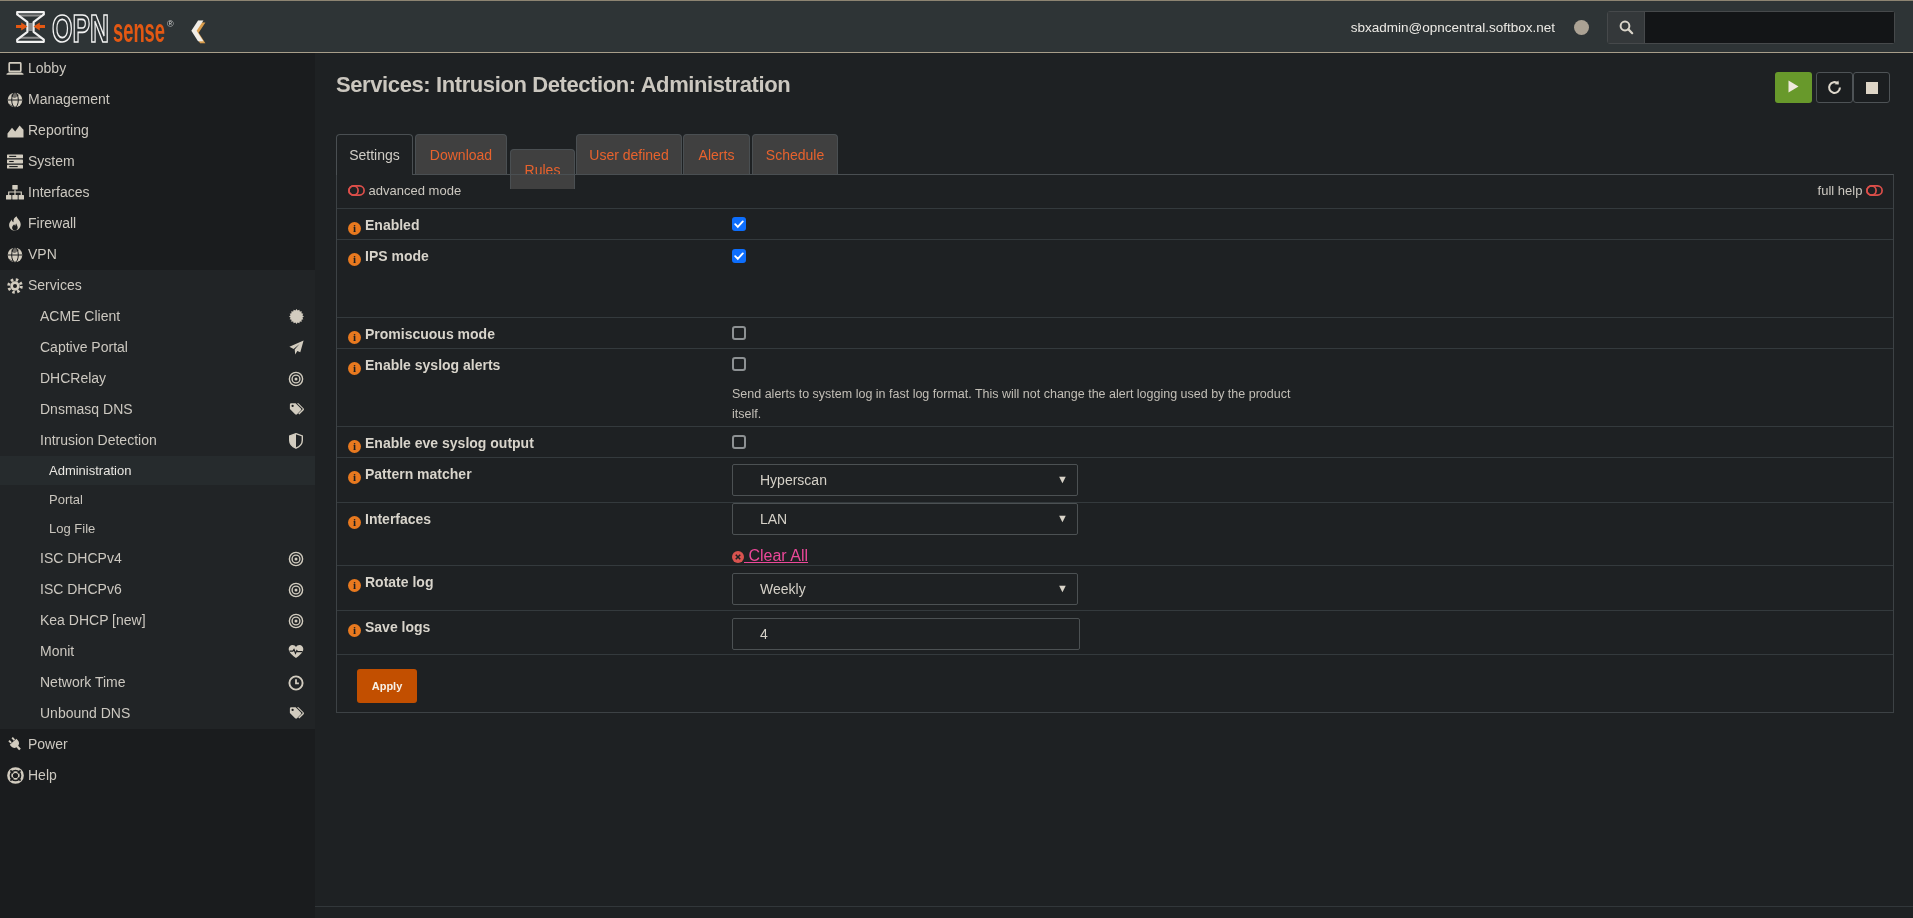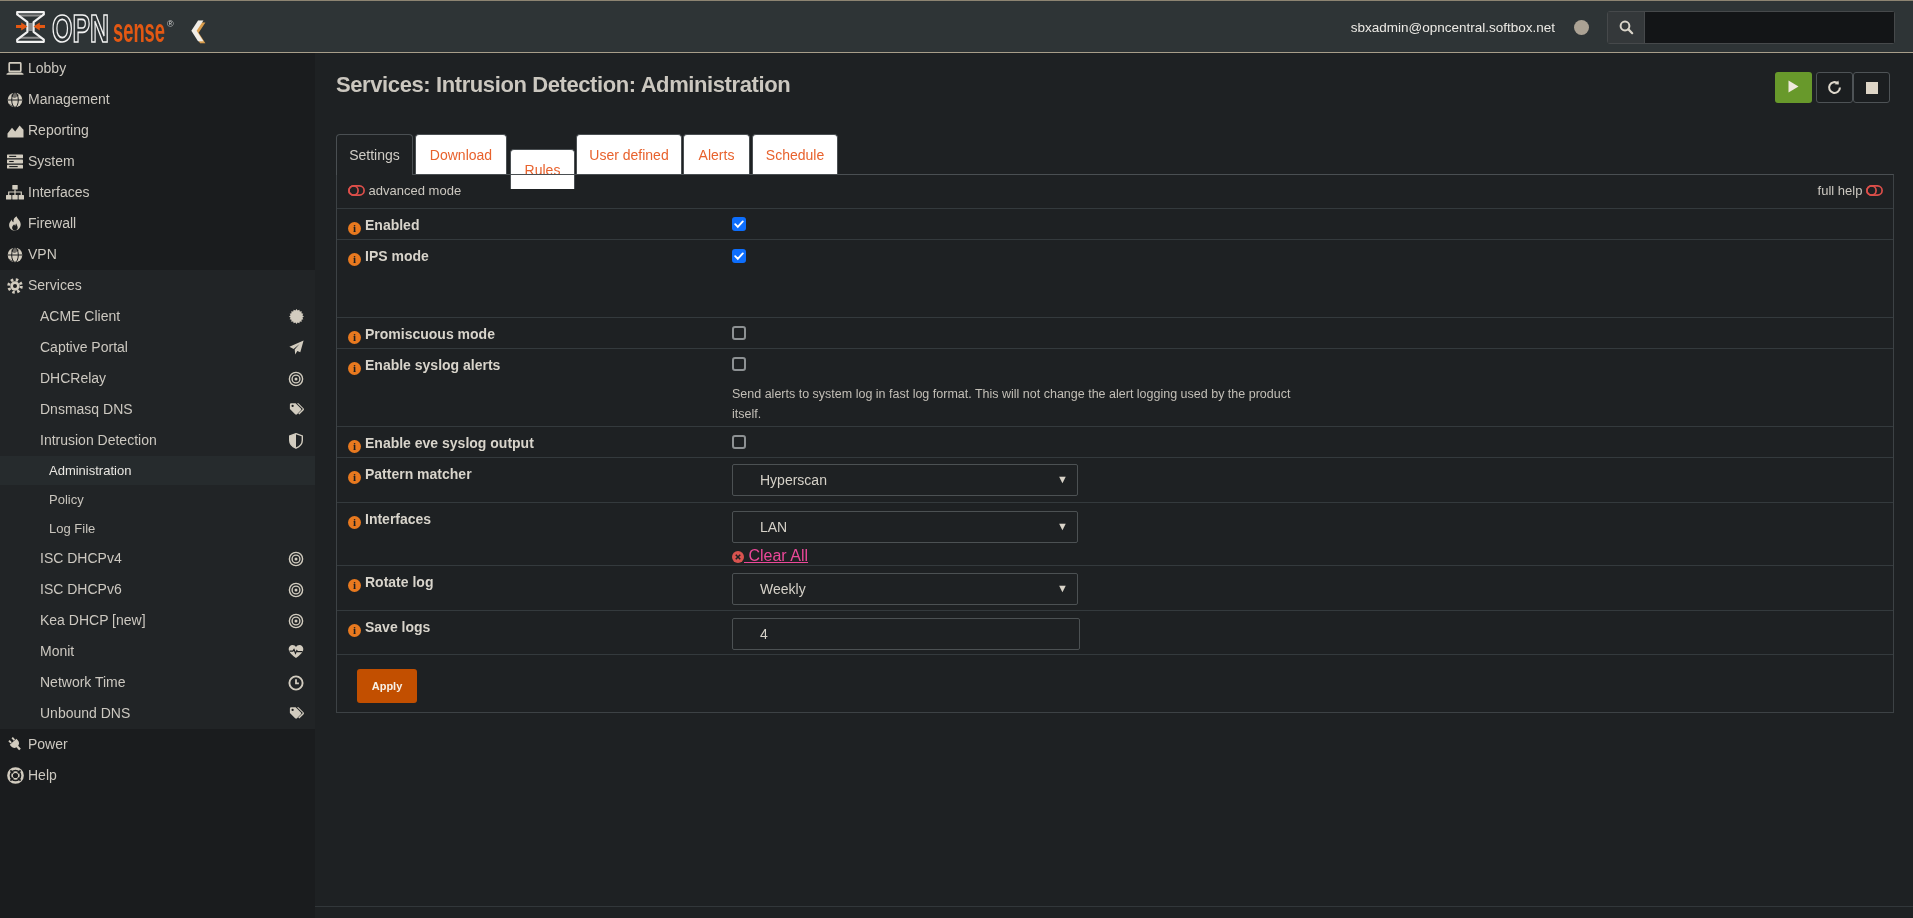--- a/index.html
+++ b/index.html
@@ -27,21 +27,21 @@
 .active3 { background:#262b2d; color:#e9e7e2; }
 
 #content { position:absolute; left:315px; top:53px; width:1598px; height:865px; background:#1e2123; }
 #pagetitle { position:absolute; left:21px; top:19px; font-size:22px; font-weight:700; color:#cbc7bf; letter-spacing:-0.4px; }
 .topbtn { position:absolute; top:19px; width:37px; height:31px; border-radius:3px; }
 #btn-play { left:1460px; background:#68992b; }
 #btn-ref  { left:1501px; background:#1b1e20; border:1px solid #4e5356; color:#ded8cc; }
 #btn-stop { left:1538px; background:#1b1e20; border:1px solid #4e5356; }
 
 #tabs { position:absolute; left:21px; top:81px; width:1558px; height:41px; }
-.tab { position:absolute; top:0; height:40px; border:1px solid #4a4f52; border-bottom:none; border-radius:4px 4px 0 0; background:#ffffff; color:#e8622d; font-size:14px; text-align:center; line-height:40px; }
+.tab { position:absolute; top:0; height:40px; border:1px solid #4a4f52; border-bottom:none; border-radius:4px 4px 0 0; background:#404040; color:#e8622d; font-size:14px; text-align:center; line-height:40px; }
 .tab.on { color:#d0cdc6; background:#1e2123; height:41px; z-index:3; }
 
 #tbl { position:absolute; left:21px; top:121px; width:1558px; height:539px; border:1px solid #3d4245; border-top:1px solid #4a4f52; }
 .row { position:absolute; left:0; width:1556px; border-bottom:1px solid #343a3d; }
 .lbl { position:absolute; left:11px; top:8px; font-size:14px; font-weight:700; color:#d8d4cb; }
 .lbl .inf { display:inline-block; width:13px; height:13px; border-radius:50%; background:#e8791f; color:#1c1e20; font-size:11px; text-align:center; line-height:13px; font-weight:700; margin-right:4px; vertical-align:-2px; font-family:"Liberation Serif", serif; }
 .cb { position:absolute; left:395px; width:14px; height:14px; border-radius:3px; }
 .cb.checked { background:#0d6efd; }
 .cb.checked svg { position:absolute; left:1px; top:1px; }
 .cb.un { border:2px solid #8d9193; background:transparent; }
@@ -213,21 +213,21 @@
           <svg width="14" height="16" viewBox="0 0 14 16">
             <path d="M7 0.7 L13.3 2.9 V7.2 C13.3 11 10.7 13.6 7 15.2 C3.3 13.6 0.7 11 0.7 7.2 V2.9 Z" fill="none" stroke="#d2ccbf" stroke-width="1.4"></path>
             <path d="M7 0.7 L0.7 2.9 V7.2 C0.7 11 3.3 13.6 7 15.2 Z" fill="#d2ccbf"></path>
           </svg>
         </span>
       </div>
     <div class="mi3 active3">
         <span class="txt">Administration</span>
       </div>
     <div class="mi3">
-        <span class="txt">Policy</span>
+        <span class="txt">Portal</span>
       </div>
     <div class="mi3">
         <span class="txt">Log File</span>
       </div>
     <div class="mi2">
         <span class="txt">ISC DHCPv4</span>
         <span class="rico">
           <svg width="16" height="16" viewBox="0 0 16 16">
             <circle cx="8" cy="8" r="6.6" fill="none" stroke="#d2ccbf" stroke-width="1.4"></circle>
             <circle cx="8" cy="8" r="3.9" fill="none" stroke="#d2ccbf" stroke-width="1.4"></circle>
@@ -374,21 +374,21 @@
     <div class="row" style="top:252px; height:31px;">
       <span class="lbl"><span class="inf">i</span>Enable eve syslog output</span>
       <span class="cb un" style="top:8px;"></span>
     </div>
     <div class="row" style="top:283px; height:45px;">
       <span class="lbl"><span class="inf">i</span>Pattern matcher</span>
       <div class="sel" style="top:6px;">Hyperscan<span class="car">▼</span></div>
     </div>
     <div class="row" style="top:328px; height:63px;">
       <span class="lbl"><span class="inf">i</span>Interfaces</span>
-      <div class="sel" style="top:8px;">LAN<span class="car">▼</span></div>
+      <div class="sel" style="top:0;">LAN<span class="car">▼</span></div>
       <div style="position:absolute;left:395px;top:44px;color:#ec4899;font-size:16px;text-decoration:underline;"><svg class="ticon" width="12" height="12" viewBox="0 0 14 14" style="vertical-align:-2px;">
             <circle cx="7" cy="7" r="7" fill="#d9534f"></circle>
             <path d="M4.4 4.4 L9.6 9.6 M9.6 4.4 L4.4 9.6" stroke="#1e2123" stroke-width="1.8"></path>
           </svg> Clear All</div>
     </div>
     <div class="row" style="top:391px; height:45px;">
       <span class="lbl"><span class="inf">i</span>Rotate log</span>
       <div class="sel" style="top:7px;">Weekly<span class="car">▼</span></div>
     </div>
     <div class="row" style="top:436px; height:44px;">

